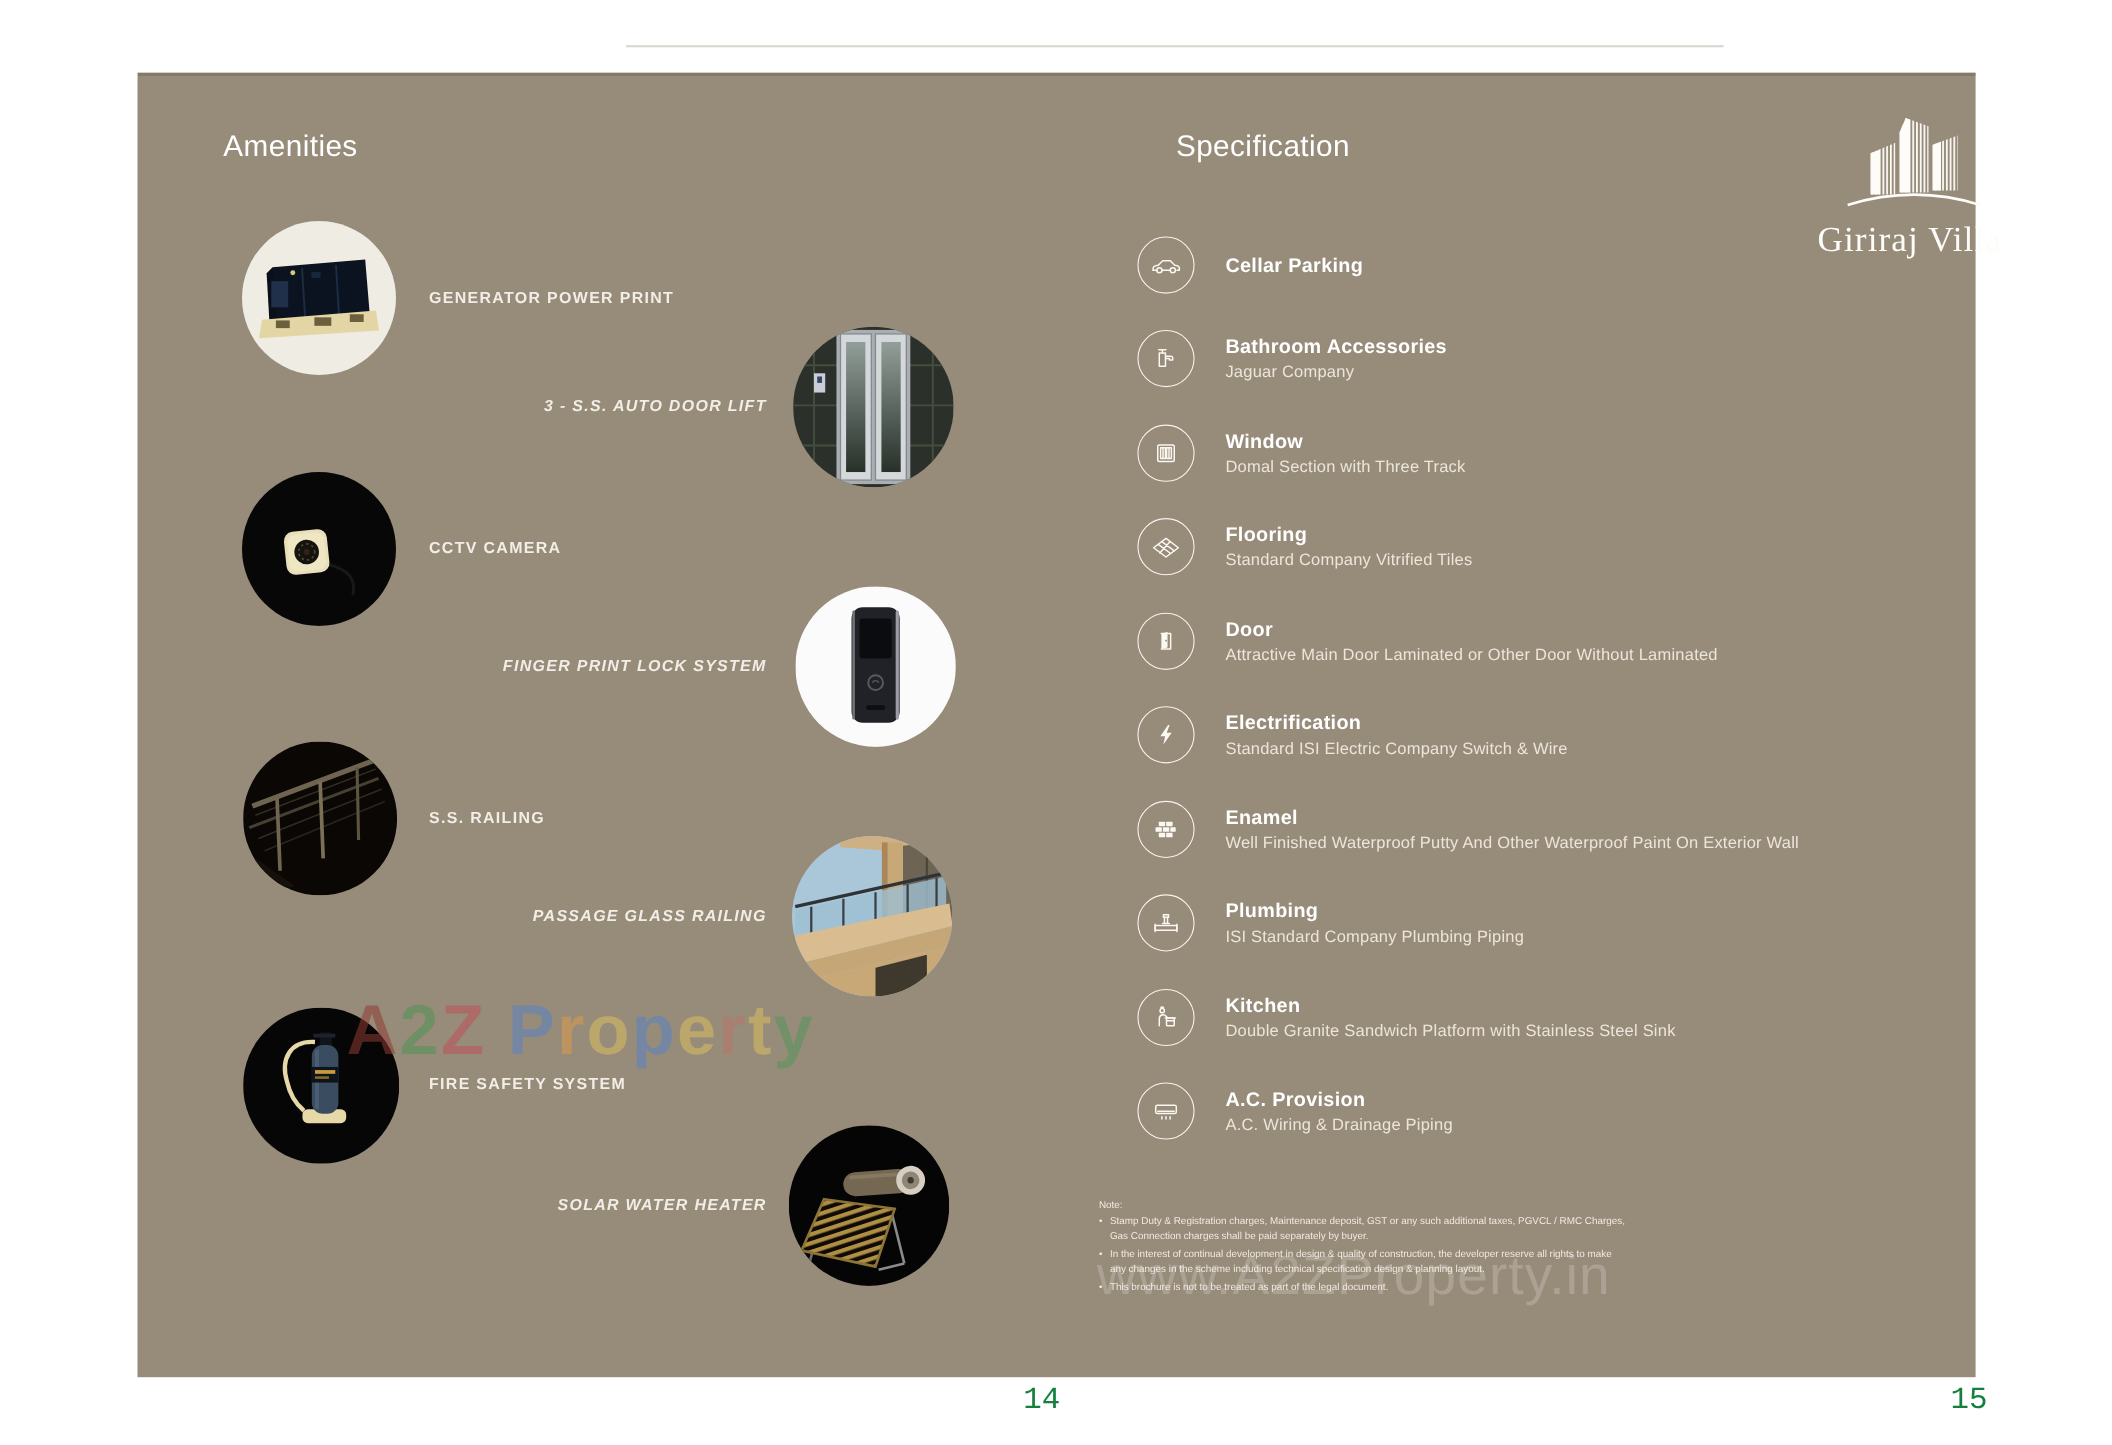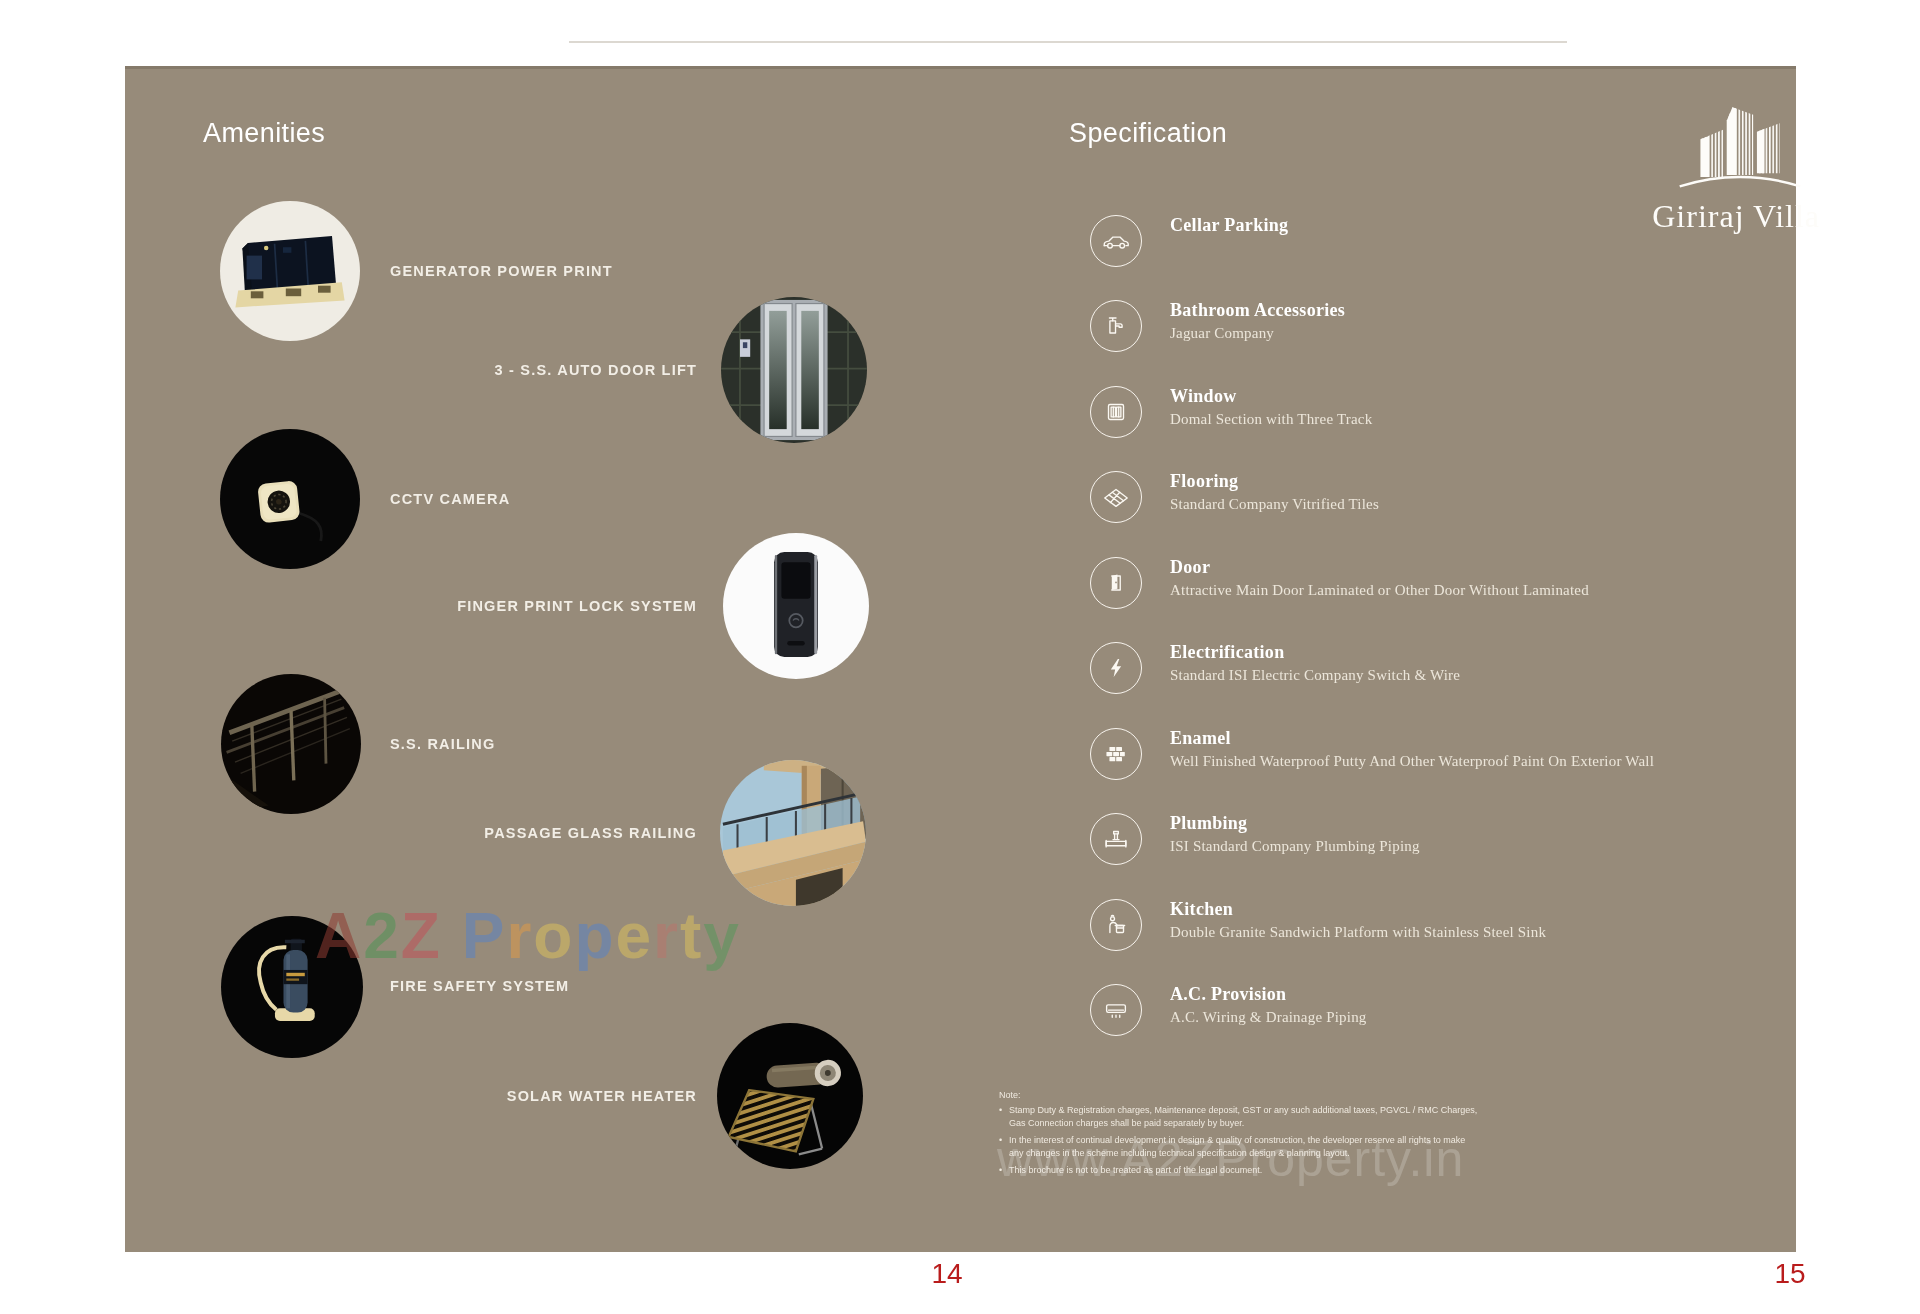--- a/index.html
+++ b/index.html
@@ -21,24 +21,24 @@
   
   .logo { position:absolute; left:1395px; top:28px; width:300px; text-align:right; }
   .logo-name { color:#fdfcf9; font-family:"Liberation Serif", serif; font-size:32px;
                letter-spacing:1px; margin-top:2px; }
 
   
   .am-photo { position:absolute; border-radius:50%; overflow:hidden; }
   .am-photo svg { display:block; width:100%; height:100%; }
   .am-label { position:absolute; color:#f2eee6; font-size:14.5px; font-weight:600;
               letter-spacing:1.2px; white-space:nowrap; }
-  .am-label.right { text-align:center; }
-
-  
-  .spec-item { position:absolute; left:965px; display:flex; align-items:flex-start; height:52px;font-family:Liberation Serif, serif; }
+  .am-label.right { text-align:center;font-style:italic; }
+
+  
+  .spec-item { position:absolute; left:909px; display:flex; align-items:center; height:52px; }
   .spec-icon { flex:0 0 52px; width:52px; height:52px; border:1.5px solid rgba(255,252,246,.92);
                border-radius:50%; display:flex; align-items:center; justify-content:center; }
   .spec-icon svg { width:30px; height:30px; stroke:#fbf8f2; fill:none;
                    stroke-width:1.45; stroke-linecap:round; stroke-linejoin:round; }
   .spec-text { margin-left:28px; }
   .spec-title { color:#ffffff; font-size:18px; font-weight:700; letter-spacing:.3px; }
   .spec-sub { color:#ece6da; font-size:15px; font-weight:400; margin-top:4px;
               letter-spacing:.2px; white-space:nowrap; }
 
   
@@ -50,22 +50,22 @@
   .note li::before { content:"•"; position:absolute; left:0; top:0; }
 
   
   .wm-center { position:absolute; left:190px; top:833px; font-size:64px; font-weight:700;
                letter-spacing:2px; opacity:.55; white-space:nowrap; pointer-events:none; }
   .wm-bottom { position:absolute; left:872px; top:1064px; font-size:50px; font-weight:400;
                color:rgba(255,255,255,.20); letter-spacing:1px; white-space:nowrap;
                pointer-events:none; }
 
   
-  .page-num { position:absolute; top:1258px; width:70px; text-align:center; color:#b91c1c;
-              font-size:28px; font-family:Liberation Sans, sans-serif; }
+  .page-num { position:absolute; top:1258px; width:70px; text-align:center; color:#15803d;
+              font-size:28px; font-family:Liberation Mono, monospace; }
   #page-num-left { left:912px; }
   #page-num-right { left:1755px; }
 </style>
 </head>
 <body>
 
 <div class="page">
 
   <div class="top-hairline"></div>
 

